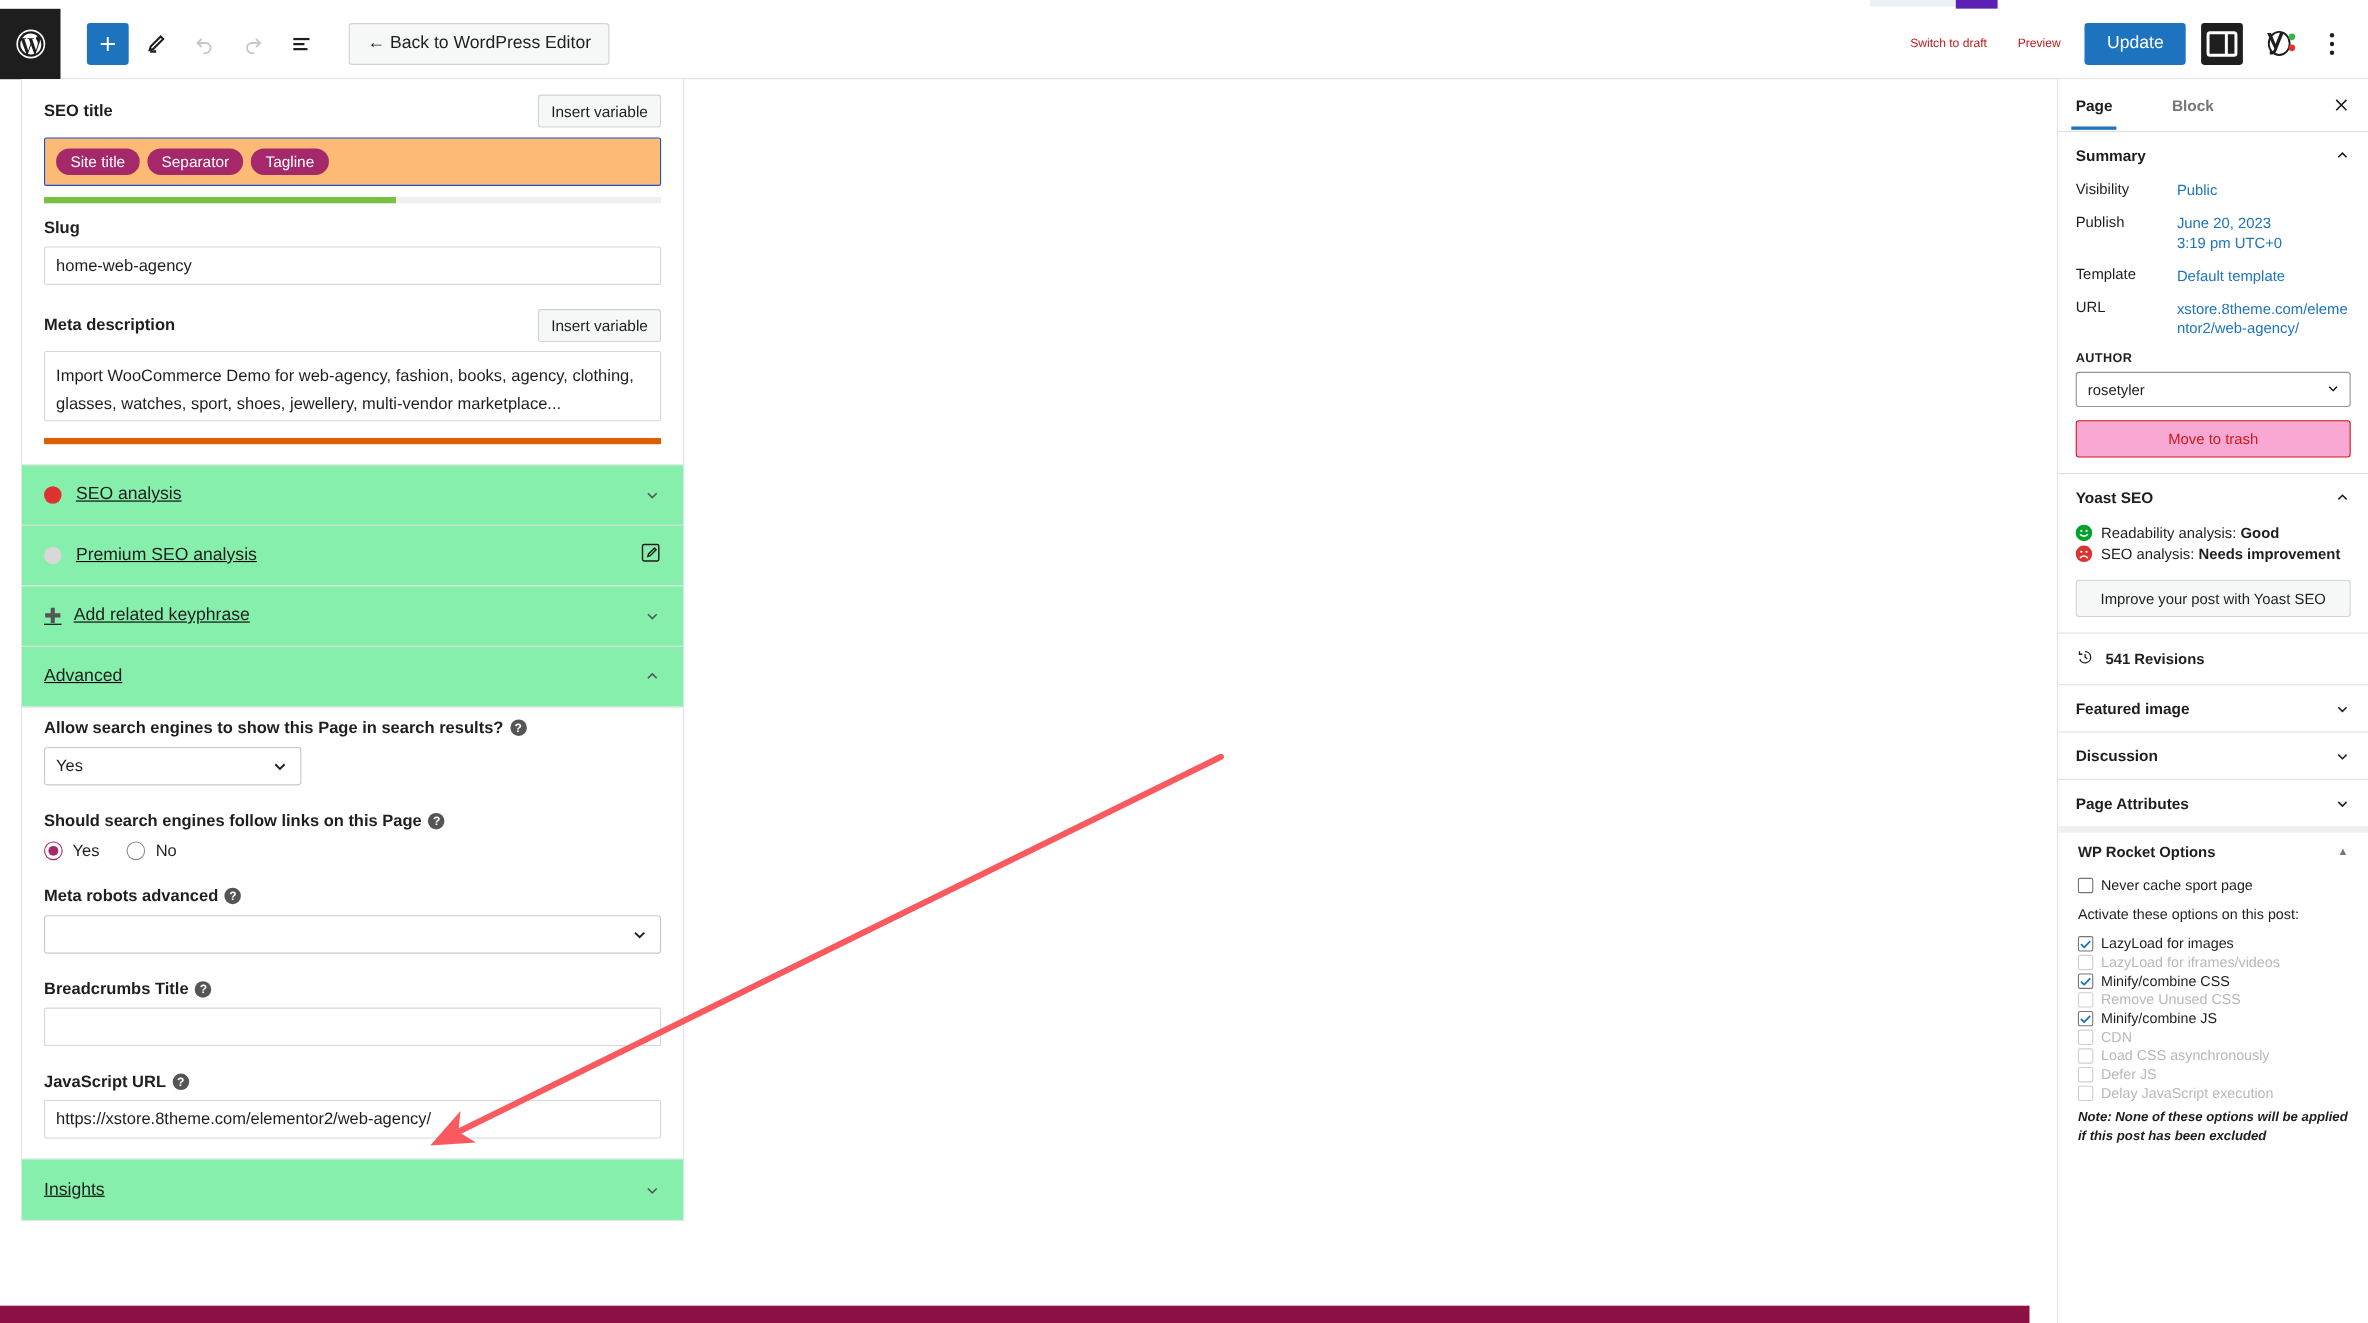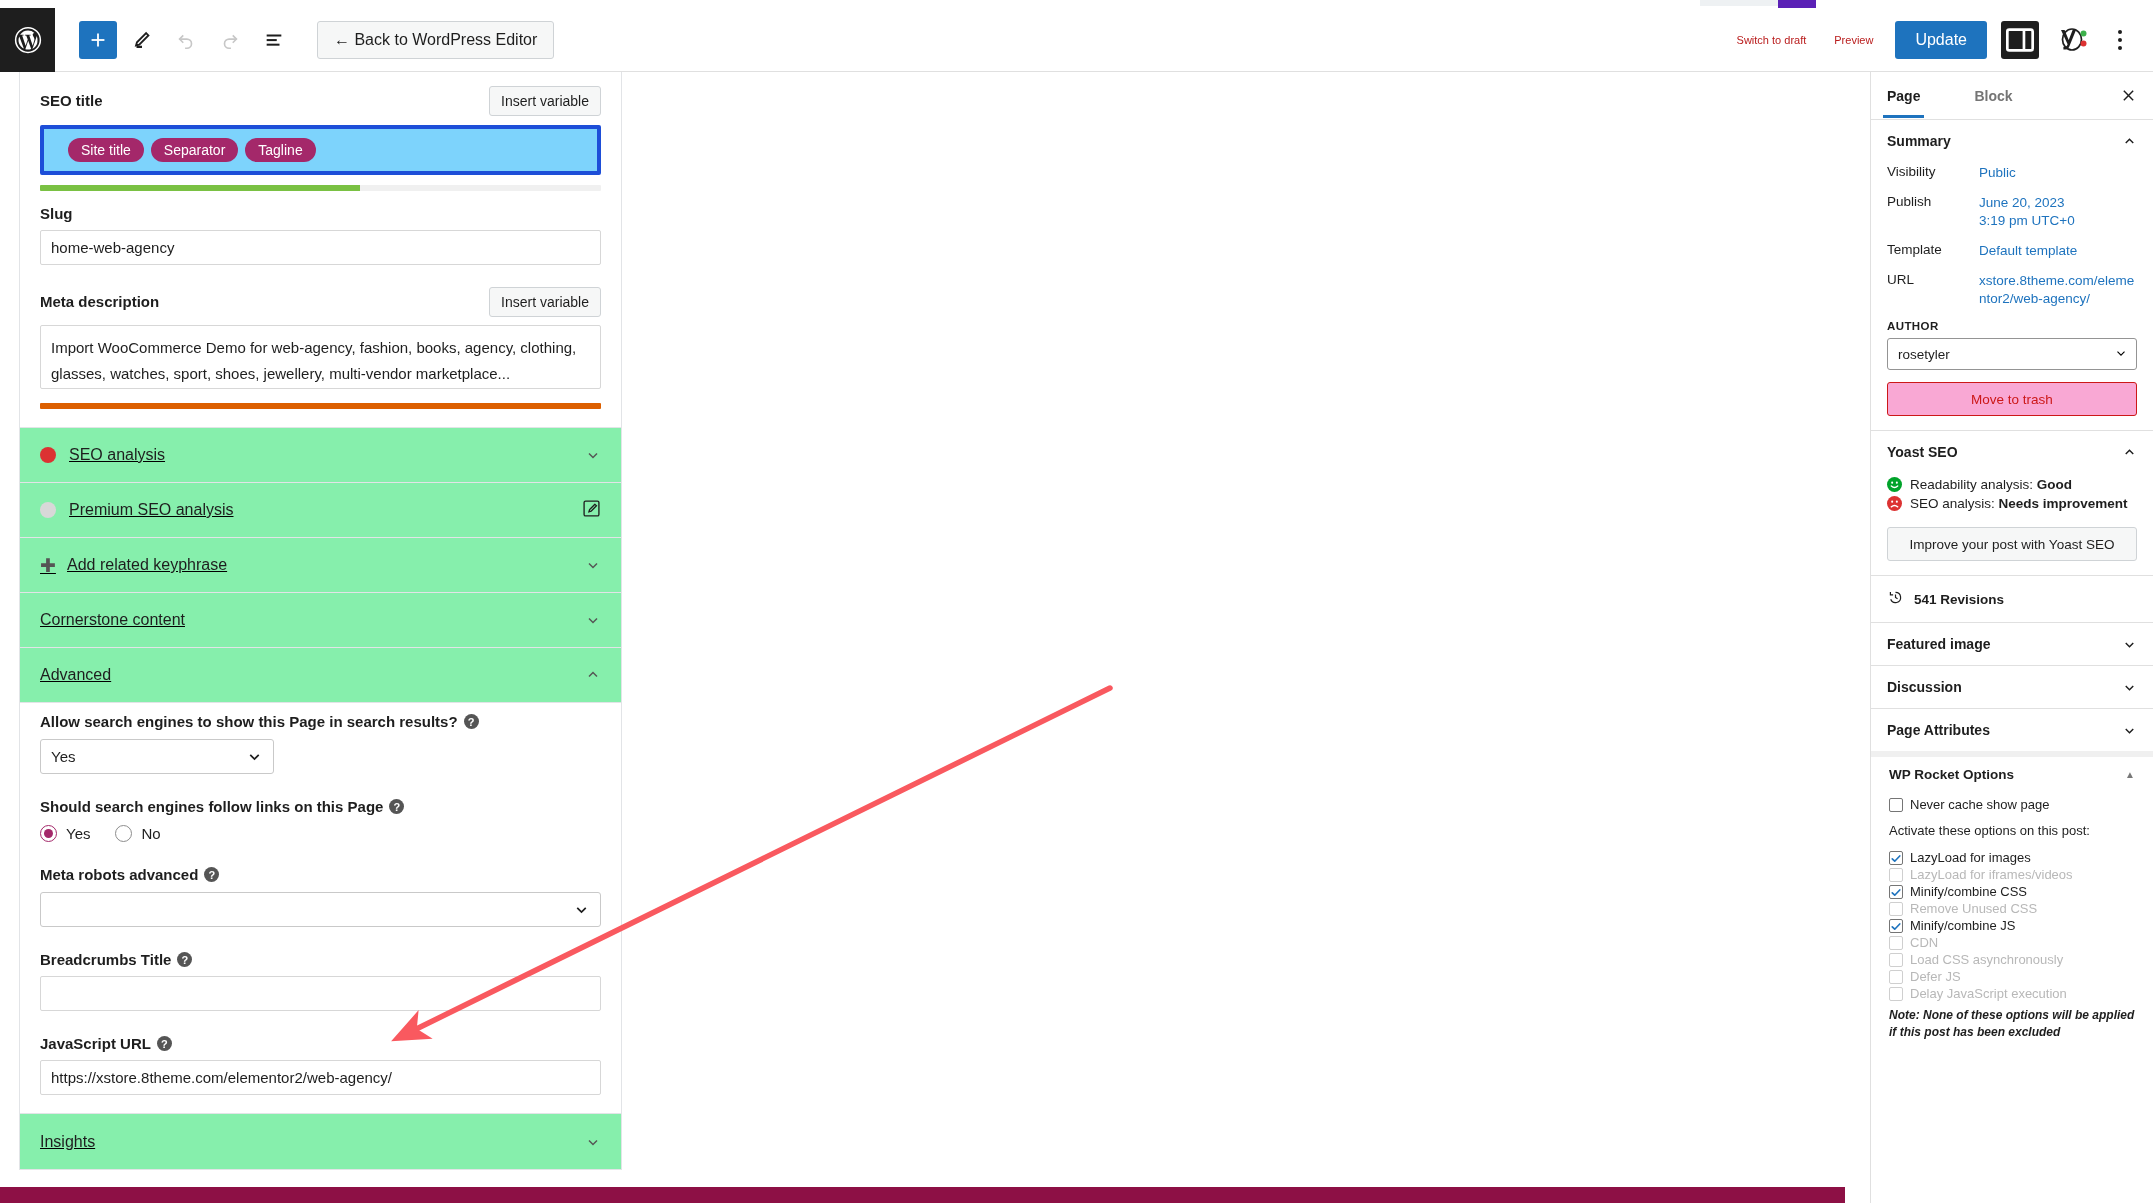--- a/index.html
+++ b/index.html
@@ -66,22 +66,22 @@
   }
   .section{ border-bottom:1px solid #e2e4e7; }
   .pad{ padding:14px 20px 18px 20px; }
   .field-row{ display:flex; align-items:flex-start; justify-content:space-between; }
   .flabel{ font-size:15px; color:#1e1e1e; font-weight:600; padding-top:6px;}
   .insert-var{
     border:1px solid #cfd3d6; background:#f6f7f7; border-radius:3px;
     font-size:14px; padding:6px 11px; color:#1e1e1e; cursor:pointer; white-space:nowrap;
   }
   .title-box{
-    margin-top:9px; border:4px solid #1d4ed8; border-radius:2px; background:#7dd3fc;
-    padding:9px 24px; min-height:36px; display:flex; gap:7px; align-items:center;
+    margin-top:9px; border:1px solid #1d4ed8; border-radius:2px; background:#fdba74;
+    padding:9px 10px; min-height:36px; display:flex; gap:7px; align-items:center;
   }
   .chip{
     background:#a4286a; color:#fff; border-radius:14px; font-size:14px;
     padding:4px 13px; white-space:nowrap;
   }
   .progress{ margin-top:10px; height:6px; background:#f0f0f0; border-radius:1px; overflow:hidden; }
   .progress > span{ display:block; height:100%; }
   .slug-label{ font-size:15px; font-weight:600; color:#1e1e1e; margin-top:14px; }
   .text-input{
     margin-top:8px; width:100%; height:35px; border:1px solid #d7d7d7; border-radius:2px;
@@ -332,28 +332,20 @@
     <div class="acc">
       <span class="plus">✚</span>
       <span class="label">Add related keyphrase</span>
       <span class="chev">
         <svg viewBox="0 0 20 20" fill="none" stroke="currentColor" stroke-width="1.8">
             <path d="M5 8l5 5 5-5"></path>
           </svg>
       </span>
     </div>
 
-    <div class="acc">
-      <span class="label">Cornerstone content</span>
-      <span class="chev">
-        <svg viewBox="0 0 20 20" fill="none" stroke="currentColor" stroke-width="1.8">
-            <path d="M5 8l5 5 5-5"></path>
-          </svg>
-      </span>
-    </div>
 
     <div class="acc">
       <span class="label">Advanced</span>
       <span class="chev">
         <svg viewBox="0 0 20 20" fill="none" stroke="currentColor" stroke-width="1.8">
             <path d="M5 12l5-5 5 5"></path>
           </svg>
       </span>
     </div>
 
@@ -555,21 +547,21 @@
       </span>
     </div>
 
     <div class="rocket-head">
       <span>WP Rocket Options</span>
       <span class="tri">▲</span>
     </div>
     <div class="rocket-body">
       <div class="cb-row">
         <span class="cb"></span>
-        <span>Never cache show page</span>
+        <span>Never cache sport page</span>
       </div>
       <div class="activate-txt">Activate these options on this post:</div>
       <div id="rocketOptions">
           <div class="cb-row">
             <span class="cb on">
               <svg viewBox="0 0 16 16" fill="none" stroke="#1e73be" stroke-width="2.2" stroke-linecap="round" stroke-linejoin="round">
                 <path d="M3 8.4 6.3 11.6 13 4.6"></path>
               </svg>
             </span>
             <span>LazyLoad for images</span>

